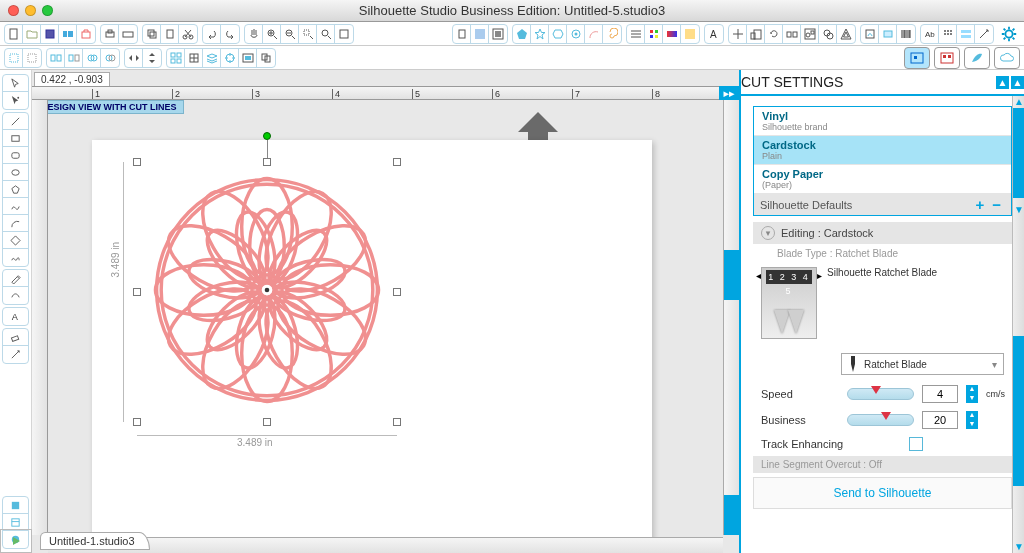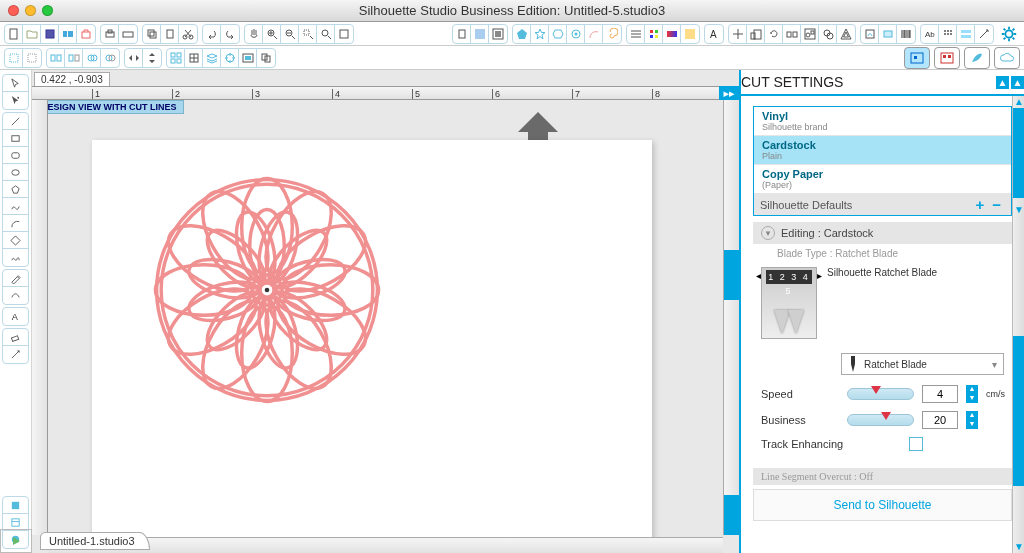--- a/index.html
+++ b/index.html
@@ -93,21 +93,21 @@
 .blade-dd .sp{flex:1}
 .param-row { display:flex; align-items:center; padding: 4px 20px; gap:8px; }
 .param-row .lbl { width: 78px; color:#333; font-size:11px; }
 .slider { flex:1; height:12px; background:linear-gradient(#cfe9f5,#b4dceb); border:1px solid #9cc5d7; border-radius:6px; position:relative; }
 .slider .mark { position:absolute; top:-3px; width:0; height:0; border-left:5px solid transparent; border-right:5px solid transparent; border-top:8px solid #d34; }
 .numbox { width:36px; height:18px; border:1px solid #999; text-align:center; font-size:11px; line-height:16px; background:#fff; }
 .stepper { width:12px; height:18px; background:#00a5e0; display:flex; flex-direction:column; }
 .stepper div{ flex:1; color:#fff; font-size:7px; text-align:center; line-height:8px; }
 .unit { font-size:9px; color:#333; width:18px; line-height:9px; }
 .cb { width:14px; height:14px; border:1px solid #57b8d9; background:#fff; }
-.ls-row { background:#e5e5e5; color:#999; font-size:10px; padding:3px 8px; margin:13px 12px 0 12px;font-family:Liberation Serif, serif; }
+.ls-row { background:#e5e5e5; color:#999; font-size:10px; padding:3px 8px; margin:1px 12px 0 12px; }
 .send-btn { margin: 4px 12px 0 12px; padding: 8px; text-align:center; color:#00a5e0; font-size:12px; border:1px solid #ddd; background:#fafafa; }
 
 
 .tab-strip { position:absolute; bottom:0; left:40px; height:24px; display:flex; align-items:center; }
 .tab { background:#fff; border:1px solid #aaa; border-top-left-radius:6px; border-top-right-radius:12px 20px; padding:2px 14px 2px 8px; font-size:11px; color:#333; position:relative; }
 .bottom-play { position:absolute; bottom:0; left:0; width:32px; height:24px; border:1px solid #bbb; display:flex; align-items:center; justify-content:center; }
 .bottom-play svg{ width:12px; height:12px; fill:#6b6;}
 
 </style>
 </head>
@@ -712,20 +712,36 @@
           <use href="#petal2" transform="rotate(225)"></use>
           <use href="#petal2" transform="rotate(255)"></use>
           <use href="#petal2" transform="rotate(285)"></use>
           <use href="#petal2" transform="rotate(315)"></use>
           <use href="#petal2" transform="rotate(345)"></use>
         <circle r="8"></circle>
       </g>
       <circle r="2" fill="#333"></circle>
     </svg>
 
+    <div class="sel pos" style="top:92px; width:260px; height:260px;">
+      <div class="rot-handle" style="left:126px; top:-30px;"></div>
+      <div style="position:absolute; left:130px; top:-22px; width:1px; height:22px; background:#888;"></div>
+      <div class="h" style="left:-4px; top:-4px"></div>
+      <div class="h" style="left:126px; top:-4px"></div>
+      <div class="h" style="right:-4px; top:-4px"></div>
+      <div class="h" style="left:-4px; top:126px"></div>
+      <div class="h" style="right:-4px; top:126px"></div>
+      <div class="h" style="left:-4px; bottom:-4px"></div>
+      <div class="h" style="left:126px; bottom:-4px"></div>
+      <div class="h" style="right:-4px; bottom:-4px"></div>
+      <div style="position:absolute; left:0; right:0; bottom:-14px; border-top:1px solid #bbb;"></div>
+      <div style="position:absolute; top:0; bottom:0; left:-14px; border-left:1px solid #bbb;"></div>
+      <div class="dim-label" style="left:100px; bottom:-26px;">3.489 in</div>
+      <div class="dim-label" style="left:-22px; top:110px; transform:rotate(-90deg); transform-origin:left;">3.489 in</div>
+    </div>
 
     <div class="vbar">
       <div class="chunk" style="top:150px; height:50px;"></div>
       <div class="chunk" style="bottom:0; height:40px;"></div>
     </div>
     <div class="hbar"></div>
   </div>
 
   <div class="right-panel">
     <div class="rp-header">

